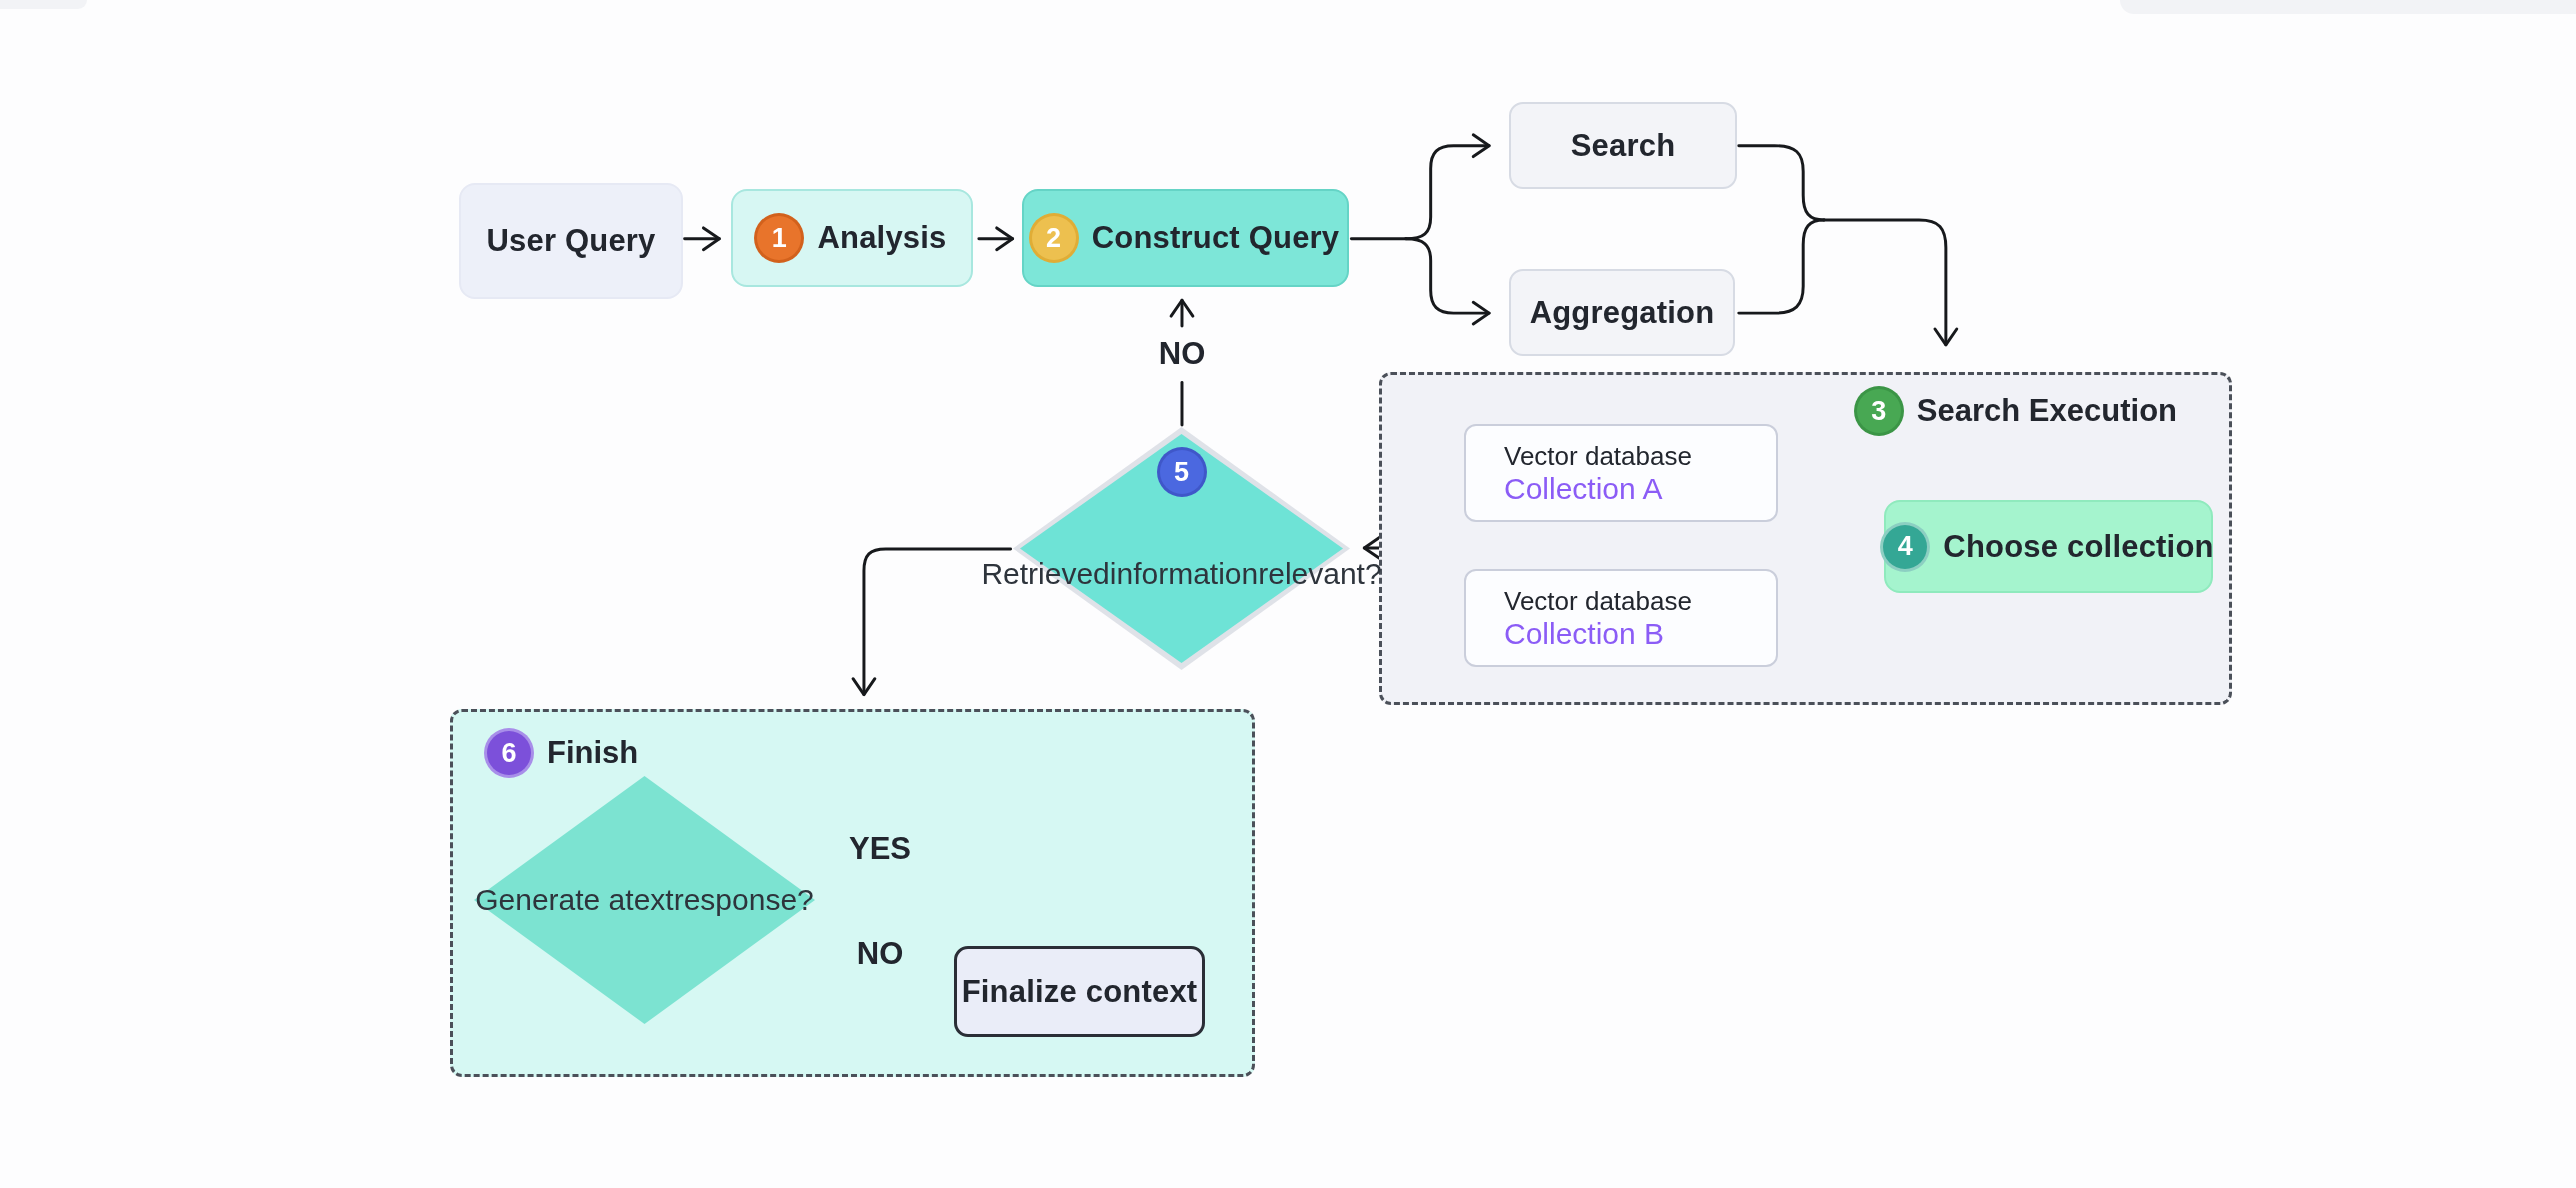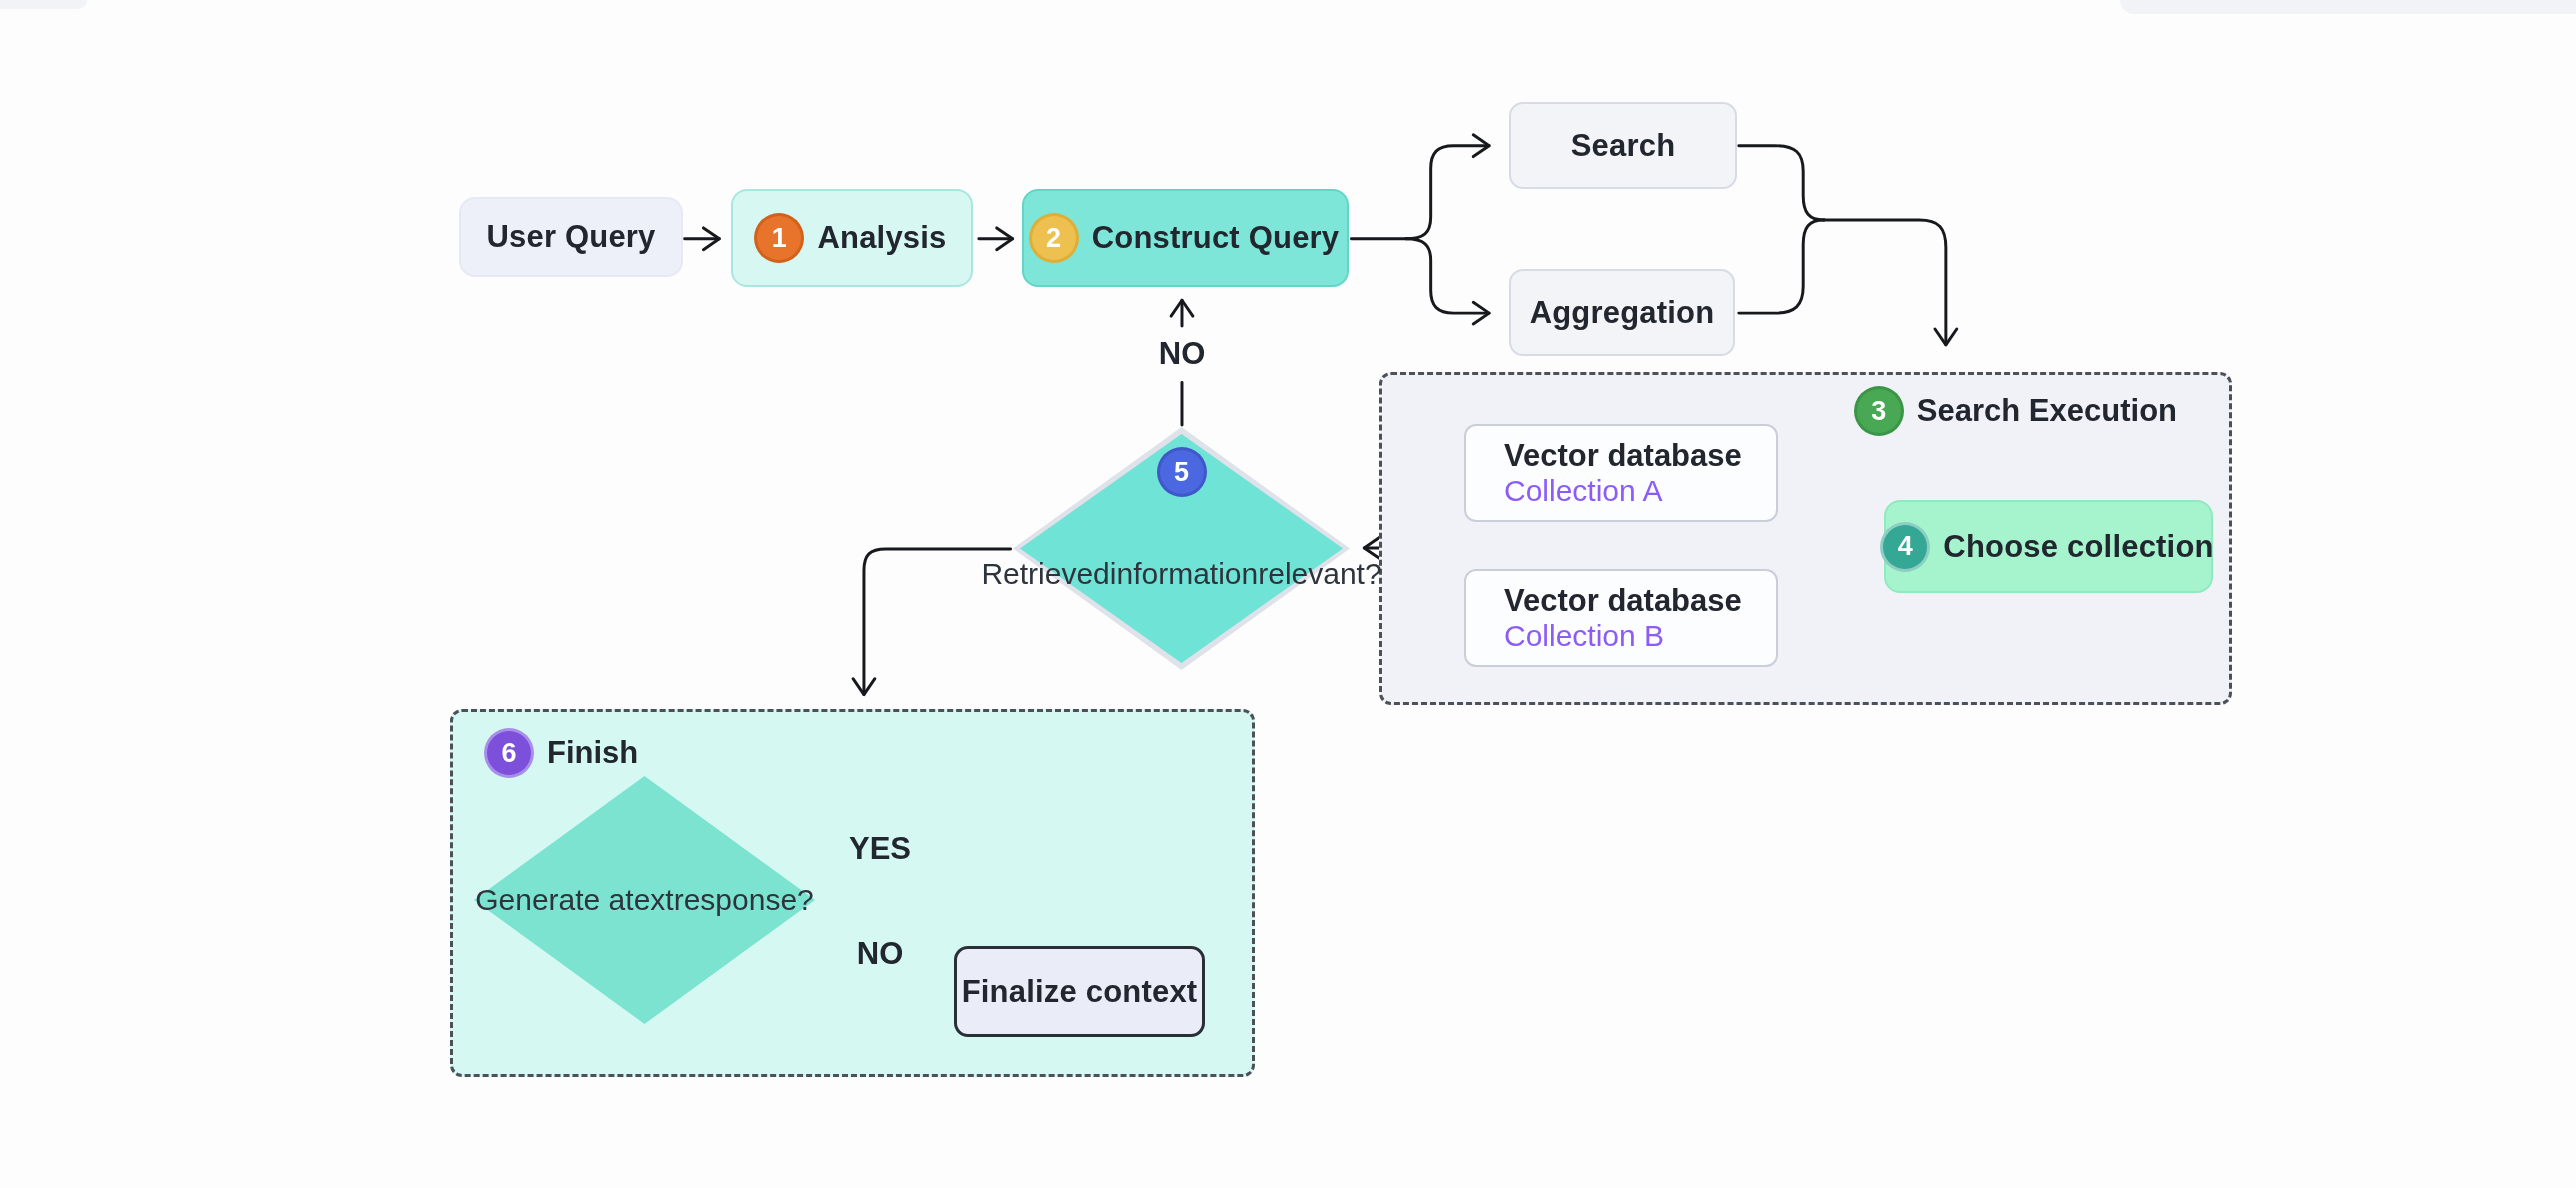--- a/index.html
+++ b/index.html
@@ -24,21 +24,21 @@
   #node-construct-query{background:#7de6d8;border:2px solid #65d4c6;}
   #node-search,#node-aggregation{background:#f3f4f8;border:2px solid #d7dbe4;border-radius:14px;}
   #node-choose-collection{background:#a5f4ce;border:2px solid #8feabd;}
   #node-response,#node-finalize-context{background:#eaedf8;border:3px solid #2a2e36;border-radius:14px;}
 
   .vec-node{
     position:absolute;display:flex;flex-direction:column;justify-content:center;
     align-items:flex-start;padding-left:38px;box-sizing:border-box;
     background:#fcfdff;border:2px solid #cacedb;border-radius:12px;
   }
-  .vec-title{font-weight:700;font-size:31px;}
+  .vec-title{font-weight:400;font-size:26px;}
   .vec-sub{font-weight:400;font-size:30px;color:#8b5cf6;margin-top:0;}
 
   
   .badge{
     width:44px;height:44px;border-radius:50%;color:#fff;flex:0 0 auto;
     display:flex;align-items:center;justify-content:center;
     font-size:27px;font-weight:700;margin-right:16px;
   }
   .badge-1{background:#e8742b;box-shadow:0 0 0 3px #d2611c;}
   .badge-2{background:#edc04f;box-shadow:0 0 0 3px #e0ad36;}
@@ -129,21 +129,21 @@
       <path d="M1020,554 H894 C878,554 872,560 872,576 V701" marker-end="url(#arr)"></path>
     </g>
     <g>
       <path d="M824,908 H855 C872,908 880,902 880,888 V878"></path>
       <path d="M880,845 C880,822 890,806 915,806 H947" marker-end="url(#arr)"></path>
       <path d="M824,908 H855 C872,908 880,914 880,928 V936"></path>
       <path d="M880,978 C880,992 890,1000 915,1000 H947" marker-end="url(#arr)"></path>
     </g>
   </svg>
 
-  <div class="node" id="node-user-query" style="left:459px;top:197px;width:224px;height:80px">
+  <div class="node" id="node-user-query" style="left:459px;top:183px;width:224px;height:116px">
     <span>User Query</span>
   </div>
 
   <div class="node" id="node-analysis" style="left:731px;top:189px;width:242px;height:98px">
     <span class="badge badge-1">1</span>
     <span>Analysis</span>
   </div>
 
   <div class="node" id="node-construct-query" style="left:1022px;top:189px;width:327px;height:98px">
     <span class="badge badge-2">2</span>

